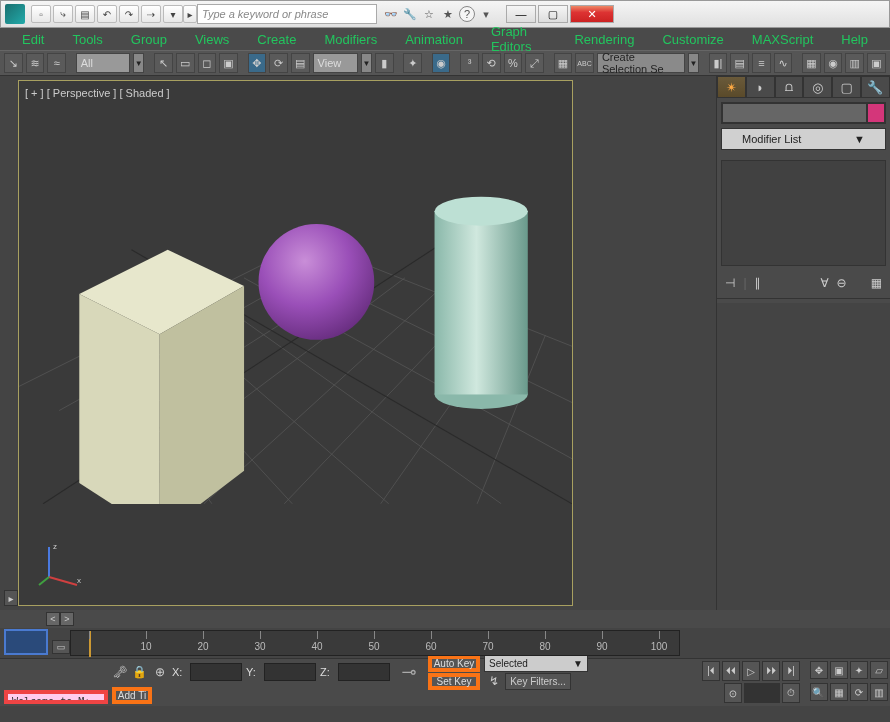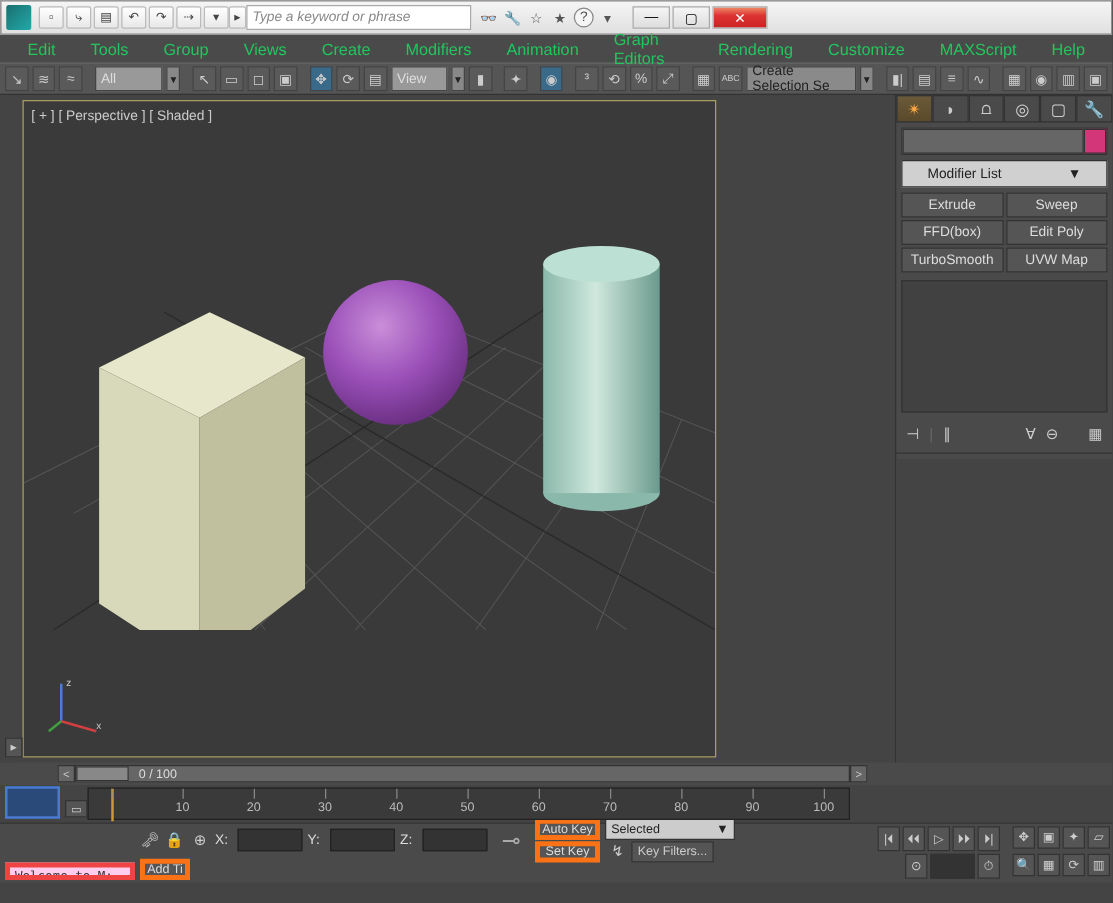--- a/index.html
+++ b/index.html
@@ -263,52 +263,40 @@
       <div class="cp-tab">🔧</div>
     </div>
     <div class="cp-name">
       <div class="cp-name-input"></div>
       <div class="cp-swatch"></div>
     </div>
     <div class="cp-modlist">
       <span>Modifier List</span>
         <span>▼</span>
     </div>
-    <div class="cp-btns">
-      <div class="cp-btn">Extrude</div>
-      <div class="cp-btn">Sweep</div>
-      <div class="cp-btn">FFD(box)</div>
-      <div class="cp-btn">Edit Poly</div>
-      <div class="cp-btn">TurboSmooth</div>
-      <div class="cp-btn">UVW Map</div>
-    </div>
     <div class="cp-stack"></div>
     <div class="cp-stack-tools">
       <span>⊣</span>
       <span style="color:#666">|</span>
       <span>∥</span>
       <span style="flex:1"></span>
       <span>∀</span>
       <span>⊖</span>
       <span style="width:8px"></span>
       <span>▦</span>
     </div>
     <div style="height:1px;background:#333;margin:4px 0;"></div>
     <div class="cp-fill"></div>
   </div>
 </div>
 
 <div style="position:absolute; left:4px; top:590px;" class="expand-btn">▸</div>
 
 <div class="timeline-row">
   <div class="tl-scroll-l">&lt;</div>
-  <div class="tl-track">
-    <div class="tl-slider"></div>
-    <div class="tl-counter">0 / 100</div>
-  </div>
   <div class="tl-scroll-r">&gt;</div>
 </div>
 
 <div class="ruler-row">
   <div class="ruler-thumb"></div>
   <div class="ruler-mini">▭</div>
   <div class="ruler">
     <div class="ruler-cursor"></div>
   <div class="ruler-tick" style="left: 18px;"></div>
       <div class="ruler-tick" style="left: 75px;"></div>

